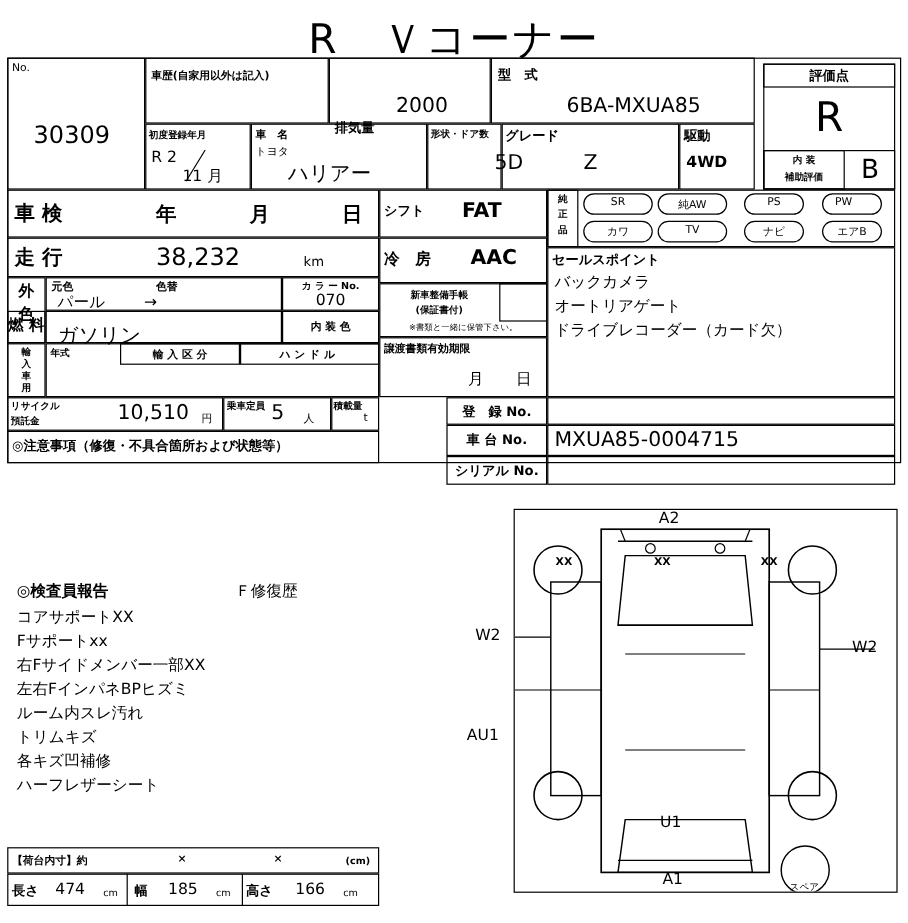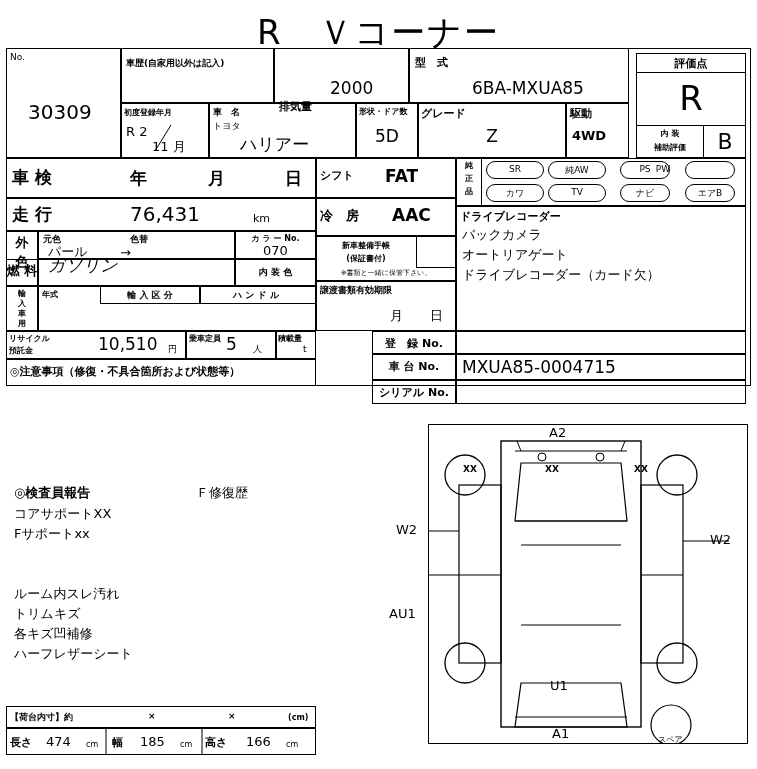--- a/index.html
+++ b/index.html
@@ -61,59 +61,59 @@
       <line x1="34" y1="48" x2="50" y2="22" stroke="#000" stroke-width="1"></line>
     </svg>
 
   <div class="bx b" style="left:209px;top:103px;width:147px;height:55px;"></div>
   <div class="t sm bold" style="left:213px;top:106px;">車　名</div>
   <div class="t sm" style="left:213px;top:120px;">トヨタ</div>
   <div class="t lg" style="left:240px;top:133px;">ハリアー</div>
 
   <div class="bx b" style="left:356px;top:103px;width:62px;height:55px;"></div>
   <div class="t xsm bold" style="left:359px;top:106px;">形状・ドア数</div>
-  <div class="t lg ctr" style="left:356px;top:126px;width:62px;">5D</div>
+  <div class="t lg ctr" style="left:356px;top:126px;width:62px;padding-left:37px;">5D</div>
 
   <div class="bx b" style="left:418px;top:103px;width:148px;height:55px;"></div>
   <div class="t lbl bold" style="left:421px;top:106px;">グレード</div>
   <div class="t lg ctr" style="left:418px;top:126px;width:148px;">Z</div>
 
   <div class="bx b" style="left:566px;top:103px;width:63px;height:55px;"></div>
   <div class="t lbl bold" style="left:570px;top:106px;">駆動</div>
   <div class="t md ctr bold" style="left:566px;top:128px;width:46px;">4WD</div>
 
   <div class="bx b" style="left:6px;top:158px;width:310px;height:40px;"></div>
   <div class="t lg bold" style="left:12px;top:166px;">車 検</div>
   <div class="t lg bold" style="left:130px;top:167px;">年</div>
   <div class="t lg bold" style="left:208px;top:167px;">月</div>
   <div class="t lg bold" style="left:285px;top:167px;">日</div>
 
   <div class="bx b" style="left:6px;top:198px;width:310px;height:33px;"></div>
   <div class="t lg bold" style="left:12px;top:203px;">走 行</div>
-  <div class="t xl" style="left:130px;top:202px;">76,431</div>
+  <div class="t xl" style="left:130px;top:202px;">38,232</div>
   <div class="t lbl" style="left:253px;top:212px;">km</div>
 
   <div class="bx b" style="left:6px;top:231px;width:32px;height:55px;"></div>
   <div class="t md bold ctr" style="left:6px;top:234px;width:32px;">外</div>
   <div class="t md bold ctr" style="left:6px;top:253px;width:32px;">色</div>
 
   <div class="bx b" style="left:38px;top:231px;width:197px;height:28px;"></div>
   <div class="t sm bold" style="left:43px;top:233px;">元色</div>
   <div class="t sm bold" style="left:130px;top:233px;">色替</div>
   <div class="t md" style="left:48px;top:243px;">パール</div>
   <div class="t md" style="left:120px;top:245px;">→</div>
 
   <div class="bx b" style="left:235px;top:231px;width:81px;height:28px;"></div>
   <div class="t xsm bold ctr" style="left:235px;top:233px;width:81px;">カ ラ ー No.</div>
   <div class="t md ctr" style="left:235px;top:243px;width:81px;">070</div>
 
   <div class="bx b" style="left:6px;top:259px;width:32px;height:27px;"></div>
   <div class="t md bold ctr" style="left:6px;top:262px;width:32px;">燃 料</div>
   <div class="bx b" style="left:38px;top:259px;width:197px;height:27px;"></div>
-  <div class="t lg" style="left:48px;top:254px;font-style:italic;">ガソリン</div>
+  <div class="t lg" style="left:48px;top:268px;">ガソリン</div>
   <div class="bx b" style="left:235px;top:259px;width:81px;height:27px;"></div>
   <div class="t sm bold ctr" style="left:235px;top:266px;width:81px;">内 装 色</div>
 
   <div class="bx b" style="left:6px;top:286px;width:32px;height:45px;"></div>
   <div class="t xsm bold ctr" style="left:6px;top:288px;width:32px;">輸</div>
   <div class="t xsm bold ctr" style="left:6px;top:298px;width:32px;">入</div>
   <div class="t xsm bold ctr" style="left:6px;top:308px;width:32px;">車</div>
   <div class="t xsm bold ctr" style="left:6px;top:318px;width:32px;">用</div>
 
   <div class="bx b" style="left:38px;top:286px;width:278px;height:45px;"></div>
@@ -179,41 +179,43 @@
   <div class="t xsm bold ctr" style="left:456px;top:173px;width:26px;">正</div>
   <div class="t xsm bold ctr" style="left:456px;top:186px;width:26px;">品</div>
 
   <div class="bx" style="left:486px;top:161px;width:58px;height:18px;border:1px solid #000;border-radius:9px;"></div>
   <div class="t sm ctr" style="left:486px;top:164px;width:58px;">SR</div>
   <div class="bx" style="left:548px;top:161px;width:58px;height:18px;border:1px solid #000;border-radius:9px;"></div>
   <div class="t sm ctr" style="left:548px;top:164px;width:58px;">純AW</div>
   <div class="bx" style="left:620px;top:161px;width:50px;height:18px;border:1px solid #000;border-radius:9px;"></div>
   <div class="t sm ctr" style="left:620px;top:164px;width:50px;">PS</div>
   <div class="bx" style="left:685px;top:161px;width:50px;height:18px;border:1px solid #000;border-radius:9px;"></div>
-  <div class="t sm ctr" style="left:645px;top:164px;width:36px;">PW</div>
+  <div class="t sm ctr" style="left:685px;top:164px;width:36px;">PW</div>
 
   <div class="bx" style="left:486px;top:184px;width:58px;height:18px;border:1px solid #000;border-radius:9px;"></div>
   <div class="t sm ctr" style="left:486px;top:187px;width:58px;">カワ</div>
   <div class="bx" style="left:548px;top:184px;width:58px;height:18px;border:1px solid #000;border-radius:9px;"></div>
   <div class="t sm ctr" style="left:548px;top:187px;width:58px;">TV</div>
   <div class="bx" style="left:620px;top:184px;width:50px;height:18px;border:1px solid #000;border-radius:9px;"></div>
   <div class="t sm ctr" style="left:620px;top:187px;width:50px;">ナビ</div>
   <div class="bx" style="left:685px;top:184px;width:50px;height:18px;border:1px solid #000;border-radius:9px;"></div>
   <div class="t sm ctr" style="left:685px;top:187px;width:50px;">エアB</div>
 
   <div class="bx b" style="left:456px;top:206px;width:290px;height:125px;"></div>
-  <div class="t lbl bold" style="left:460px;top:209px;">ドライブレコーダー</div>
+  <div class="t lbl bold" style="left:460px;top:209px;">セールスポイント</div>
   <div class="t md" style="left:462px;top:226px;">バックカメラ</div>
   <div class="t md" style="left:462px;top:246px;">オートリアゲート</div>
   <div class="t md" style="left:462px;top:266px;">ドライブレコーダー（カード欠）</div>
 
   <div class="t md bold" style="left:14px;top:484px;">◎検査員報告</div>
   <div class="t md" style="left:196px;top:484px;">Ｆ修復歴</div>
   <div class="t md" style="left:14px;top:505px;">コアサポートXX</div>
   <div class="t md" style="left:14px;top:525px;">Fサポートxx</div>
+  <div class="t md" style="left:14px;top:545px;">右Fサイドメンバー一部XX</div>
+  <div class="t md" style="left:14px;top:565px;">左右FインパネBPヒズミ</div>
   <div class="t md" style="left:14px;top:585px;">ルーム内スレ汚れ</div>
   <div class="t md" style="left:14px;top:605px;">トリムキズ</div>
   <div class="t md" style="left:14px;top:625px;">各キズ凹補修</div>
   <div class="t md" style="left:14px;top:645px;">ハーフレザーシート</div>
 
   <div class="bx b" style="left:428px;top:424px;width:320px;height:320px;">
     <svg width="318" height="318" viewBox="0 0 318 318">
 
       <rect x="72" y="16" width="140" height="286" fill="none" stroke="#000" stroke-width="1.4"></rect>
 

